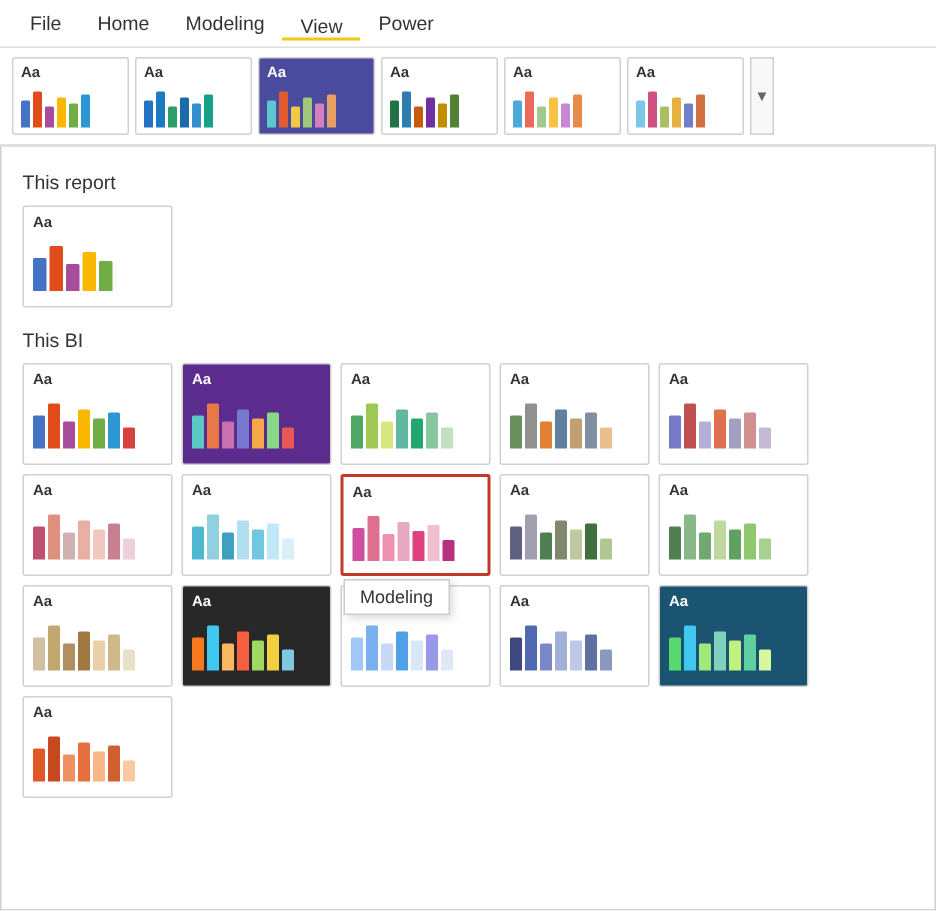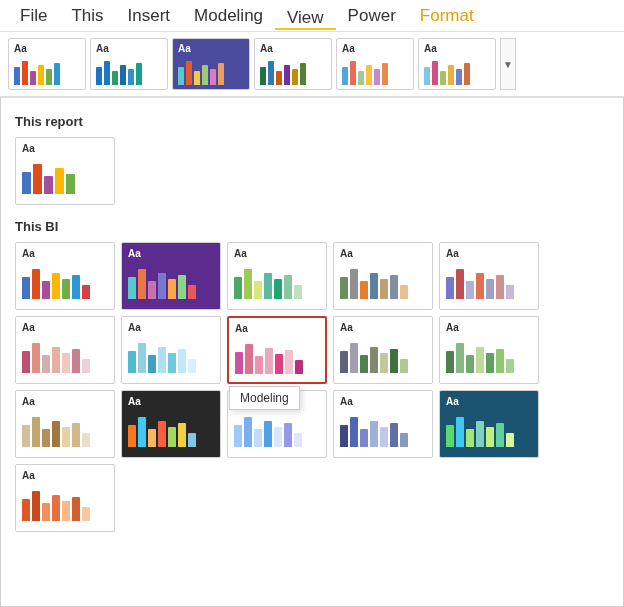--- a/index.html
+++ b/index.html
@@ -16,21 +16,21 @@
     .menubar {
       display: flex;
       align-items: center;
       border-bottom: 1px solid #e0e0e0;
       padding: 0 8px;
       height: 32px;
       background: #fff;
     }
     .menubar-item {
       padding: 6px 12px;
-      font-size: 17px;
+      font-size: 13px;
       color: #333;
       cursor: pointer;
       white-space: nowrap;
     }
     .menubar-item.active {
       color: #333;
       border-bottom: 2px solid #f2c811;
       padding-bottom: 0;
     }
     .menubar-item.format-item {
@@ -101,21 +101,21 @@
       background: #fff;
       border: 1px solid #d0d0d0;
       border-top: none;
       padding: 12px 14px;
       overflow-y: auto;
       height: calc(607px - 32px - 66px);
     }
 
     .section-title {
       font-size: 13px;
-      font-weight: 700;
+      font-weight: 400;
       color: #333;
       margin-bottom: 8px;
       margin-top: 4px;
     }
 
     .themes-grid {
       display: flex;
       flex-wrap: wrap;
       gap: 6px;
       margin-bottom: 14px;
@@ -173,26 +173,24 @@
       display: flex;
       gap: 6px;
       margin-bottom: 14px;
     }
   </style>
 </head>
 <body>
 
 <div class="menubar">
   <span class="menubar-item">File</span>
-  <span class="menubar-item">This</span>
-  <span class="menubar-item">Insert</span>
+  <span class="menubar-item">Home</span>
   <span class="menubar-item">Modeling</span>
   <span class="menubar-item active">View</span>
   <span class="menubar-item">Power</span>
-  <span class="menubar-item format-item">Format</span>
 </div>
 
 <div class="themes-toolbar">
 
   <div class="theme-thumb">
     <span class="thumb-label">Aa</span>
     <div class="thumb-bars">
       <div class="bar" style="height:18px;background:#4472c4;"></div>
       <div class="bar" style="height:24px;background:#e14c1b;"></div>
       <div class="bar" style="height:14px;background:#a84c9c;"></div>

